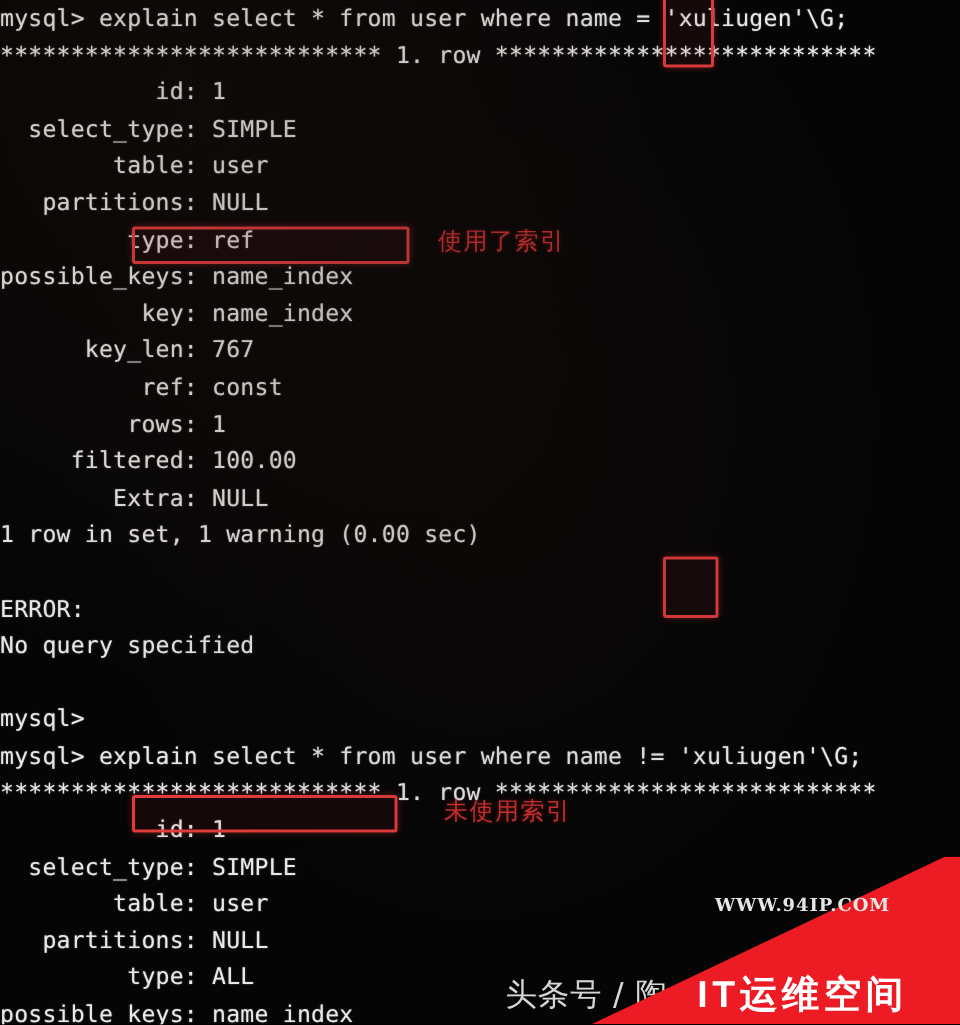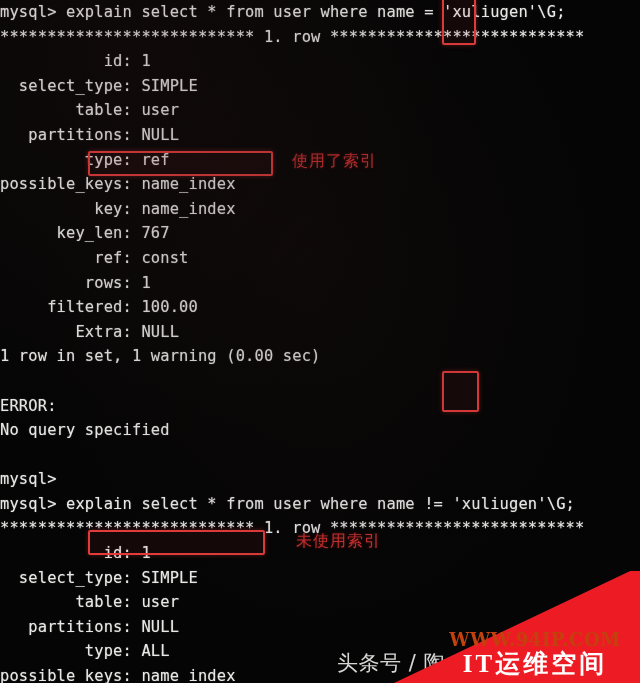--- a/index.html
+++ b/index.html
@@ -96,34 +96,35 @@
     clip-path: polygon(100% 0%, 100% 100%, 0% 100%, 96% 0%);
   }
   #watermark-text {
     position: absolute;
     right: 6px;
     bottom: 4px;
     text-align: center;
     width: 198px;
   }
   #wm-url {
-    color: #c2410c;
+    color: #e5e5e5;
     font-family: "DejaVu Serif", "Liberation Serif", serif;
     font-weight: bold;
-    font-size: 18px;
+    font-size: 12px;
     letter-spacing: 0.6px;
     line-height: 17px;
   }
   #wm-name {
     color: #ffffff;
-    font-family: Liberation Serif, serif;
+    font-family: Liberation Sans, sans-serif;
     font-weight: bold;
     font-size: 25px;
     letter-spacing: 3px;
     line-height: 31px;
+    margin-top: 36px;
   }
 
   
   #author-watermark {
     position: absolute;
     left: 337px;
     bottom: 6px;
     z-index: 5;
     color: rgba(232, 232, 230, 0.92);
     font-family: "DejaVu Sans", "Liberation Sans", sans-serif;

